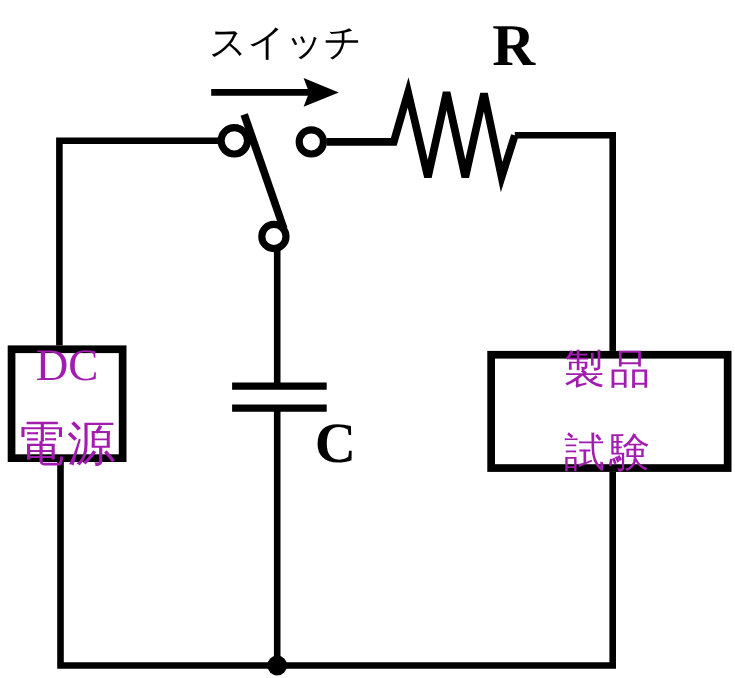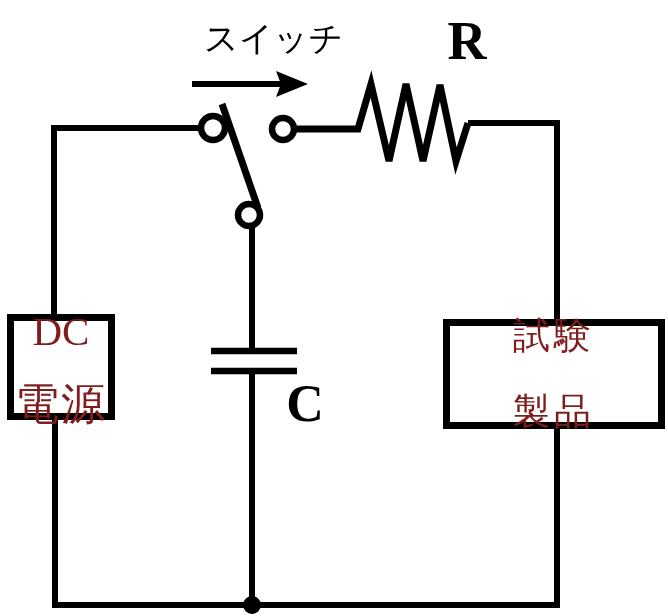--- a/index.html
+++ b/index.html
@@ -21,21 +21,21 @@
   }
   .component-box {
     position: absolute;
     background: #ffffff;
     border: 7px solid #000000;
     display: flex;
     flex-direction: column;
     align-items: center;
     justify-content: center;
     text-align: center;
-    color: #7f1d1d;
+    color: #a21caf;
     gap: 28px;
   }
   .dc-box {
     left: 7px; top: 314px;
     width: 108px; height: 106px;
   }
   .dc-box .latin-line {
     font-family: "Liberation Serif", serif;
     font-size: 41px;
     line-height: 46px;
@@ -55,21 +55,21 @@
     font-size: 37px;
     line-height: 48px;
     letter-spacing: 4px;
   }
   .label {
     position: absolute;
     color: #000000;
     white-space: nowrap;
   }
   .switch-label {
-    left: 204px; top: 16px;
+    left: 190px; top: 16px;
     width: 136px;
     text-align: center;
     font-size: 34px;
     font-family: Liberation Sans, sans-serif;
   }
   .r-label {
     left: 444px; top: 10px;
     width: 46px;
     text-align: center;
     font-size: 54px;
@@ -116,21 +116,21 @@
       <polygon points="308,84 276,71 281,84 276,97" fill="#000000"></polygon>
     </g>
   </svg>
 
   <div class="component-box dc-box">
     <div class="latin-line">DC</div>
     <div class="cjk-line">電源</div>
   </div>
 
   <div class="component-box test-box">
+    <div class="cjk-line">製品</div>
     <div class="cjk-line">試験</div>
-    <div class="cjk-line">製品</div>
   </div>
 
   <div class="label switch-label">スイッチ</div>
   <div class="label r-label">R</div>
   <div class="label c-label">C</div>
 
 </div>
 
 </body></html>

